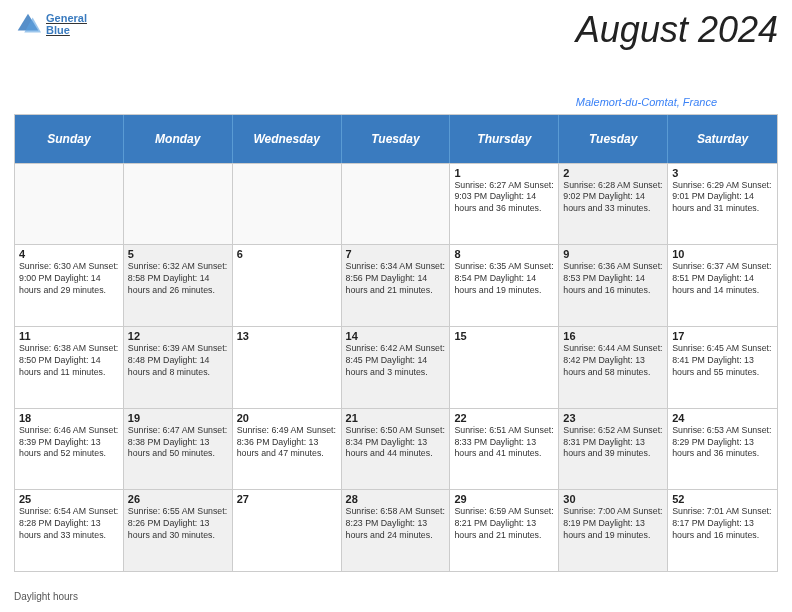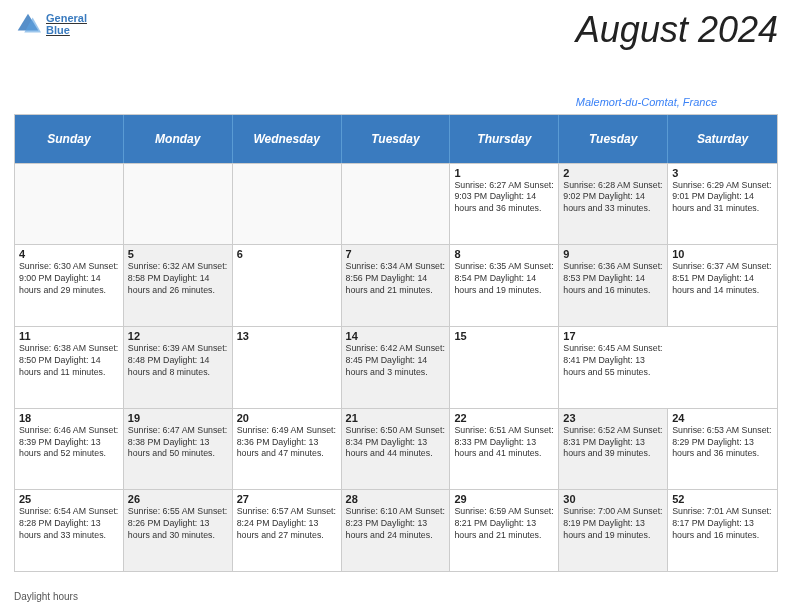--- a/index.html
+++ b/index.html
@@ -232,20 +232,26 @@
           </div>
           <div class="cal-cell shaded">
             <div class="day-num">14</div>
             <div class="day-info">Sunrise: 6:42 AM
 Sunset: 8:45 PM
 Daylight: 14 hours and 3 minutes.</div>
           </div>
           <div class="cal-cell">
             <div class="day-num">15</div>
           </div>
+          <div class="cal-cell shaded">
+            <div class="day-num">16</div>
+            <div class="day-info">Sunrise: 6:44 AM
+Sunset: 8:42 PM
+Daylight: 13 hours and 58 minutes.</div>
+          </div>
           <div class="cal-cell">
             <div class="day-num">17</div>
             <div class="day-info">Sunrise: 6:45 AM
 Sunset: 8:41 PM
 Daylight: 13 hours and 55 minutes.</div>
           </div>
         </div>
         <div class="cal-row">
           <div class="cal-cell">
             <div class="day-num">18</div>
@@ -298,27 +304,24 @@
 Daylight: 13 hours and 33 minutes.</div>
           </div>
           <div class="cal-cell shaded">
             <div class="day-num">26</div>
             <div class="day-info">Sunrise: 6:55 AM
 Sunset: 8:26 PM
 Daylight: 13 hours and 30 minutes.</div>
           </div>
           <div class="cal-cell">
             <div class="day-num">27</div>
-            <div class="day-info">Sunrise: 6:57 AM
-Sunset: 8:24 PM
-Daylight: 13 hours and 27 minutes.</div>
           </div>
           <div class="cal-cell shaded">
             <div class="day-num">28</div>
-            <div class="day-info">Sunrise: 6:10 AM
+            <div class="day-info">Sunrise: 6:58 AM
 Sunset: 8:23 PM
 Daylight: 13 hours and 24 minutes.</div>
           </div>
           <div class="cal-cell">
             <div class="day-num">29</div>
             <div class="day-info">Sunrise: 6:59 AM
 Sunset: 8:21 PM
 Daylight: 13 hours and 21 minutes.</div>
           </div>
           <div class="cal-cell shaded">

